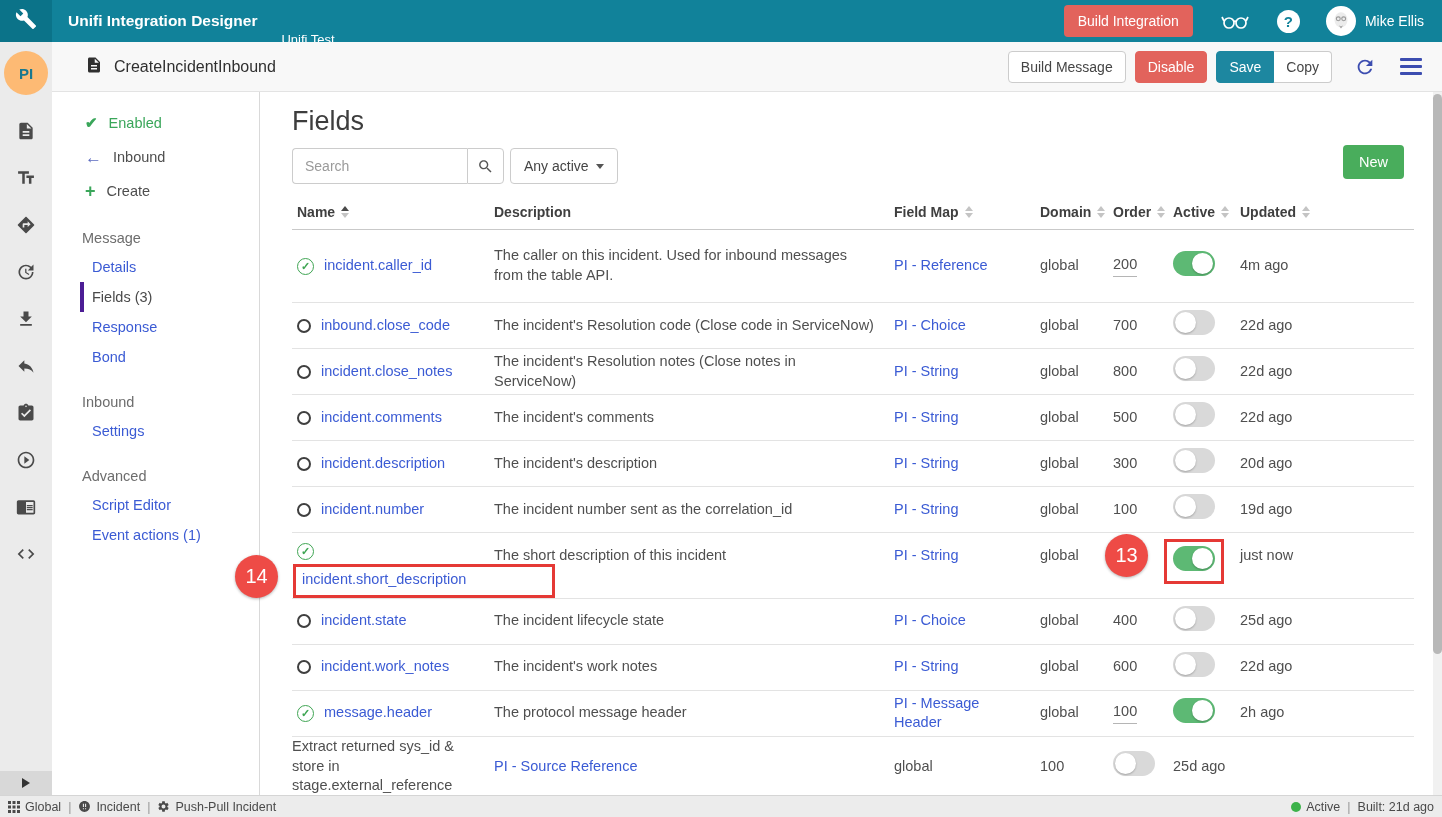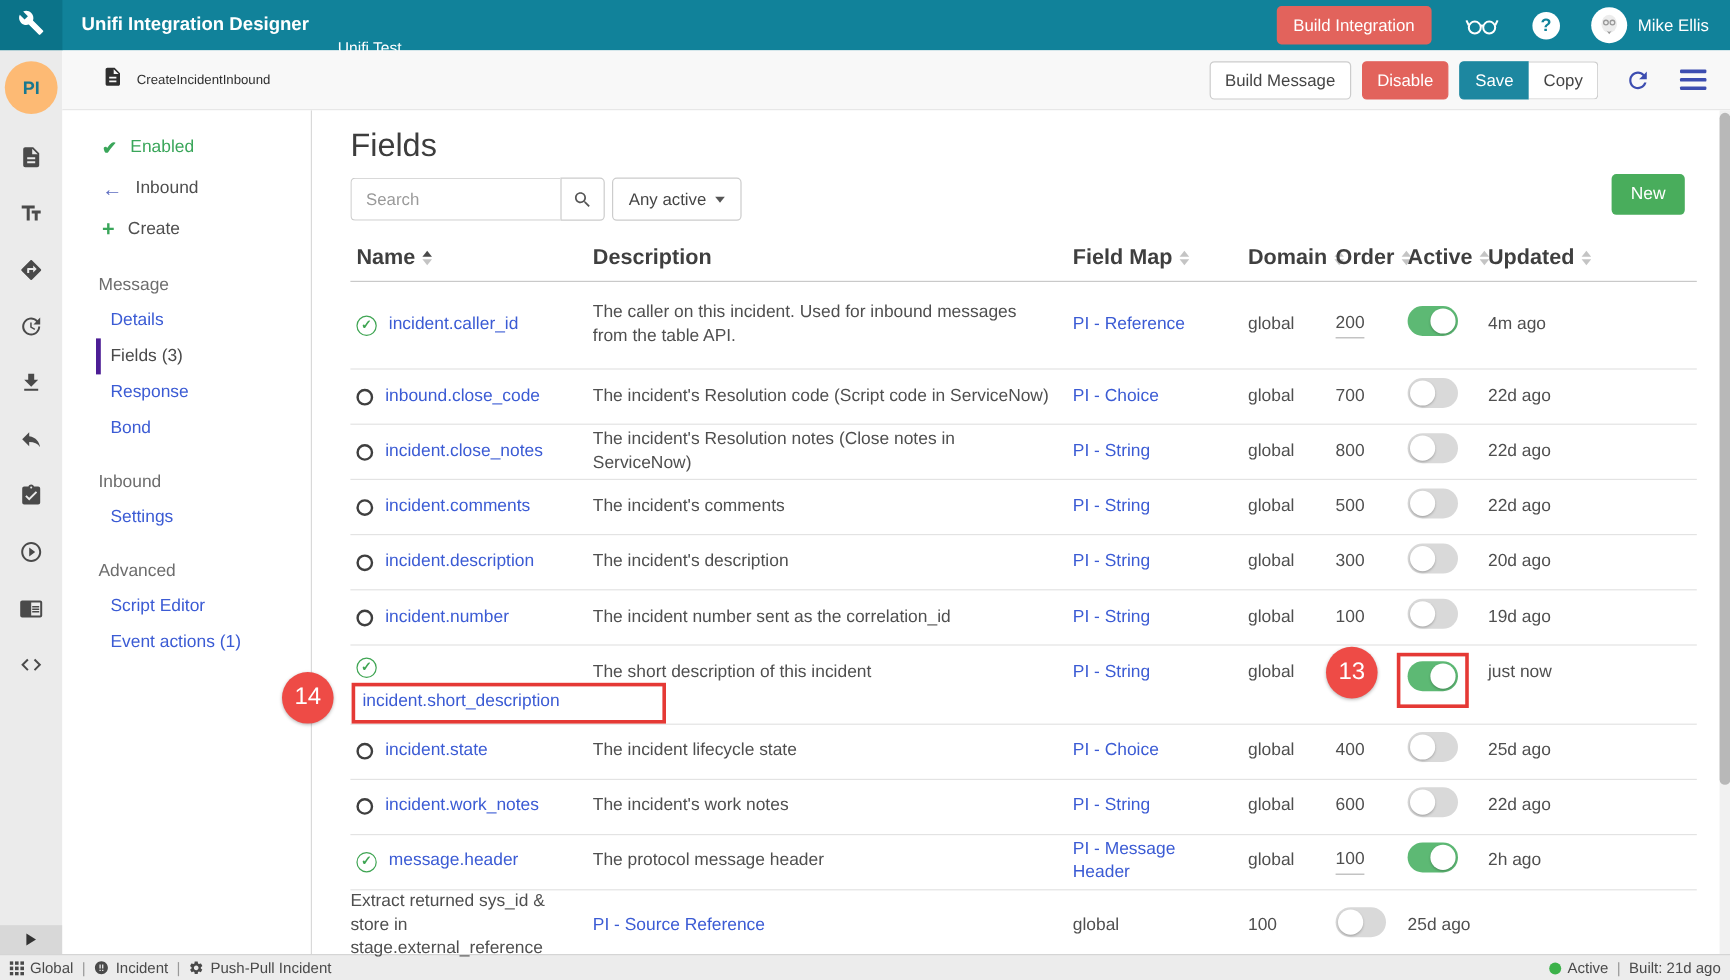--- a/index.html
+++ b/index.html
@@ -27,21 +27,21 @@
   .rail-icons .ric { width:20px; height:20px; display:flex; align-items:center; justify-content:center; cursor:pointer; }
   .rail-icons svg { fill:#4a4a4a; width:20px; height:20px; }
   .rail-footer { margin-top:auto; width:52px; height:24px; background:#d8d8d8; display:flex; align-items:center; justify-content:center; cursor:pointer; }
   .rail-footer .tri { width:0; height:0; border-top:5px solid transparent; border-bottom:5px solid transparent; border-left:8px solid #333; }
 
   .right-col { flex:1; display:flex; flex-direction:column; min-width:0; position:relative; }
 
   
   .toolbar { height:50px; flex:0 0 50px; background:#f8f8f8; border-bottom:1px solid #e3e3e3; display:flex; align-items:center; }
   .record-title-wrap { display:flex; align-items:center; gap:11px; margin-left:33px; }
-  .record-title { font-size:11px; color:#2f2f2f; }
+  .record-title { font-size:16px; color:#2f2f2f; }
   .toolbar-spacer { flex:1; }
   .btn { font-family:inherit; font-size:14px; padding:7px 12px; border-radius:4px; cursor:pointer; }
   .btn-plain { background:#fff; border:1px solid #ccc; color:#454545; }
   .btn-red { background:#e2635c; border:1px solid #e2635c; color:#fff; margin-left:9px; }
   .btn-group { display:inline-flex; margin-left:9px; }
   .btn-save { background:#1d87a0; border:1px solid #1d87a0; color:#fff; border-radius:4px 0 0 4px; }
   .btn-copy { background:#fff; border:1px solid #ccc; border-left:none; color:#454545; border-radius:0 4px 4px 0; }
   .toolbar-icon { margin-left:22px; display:flex; align-items:center; cursor:pointer; }
   .hamburger { display:flex; flex-direction:column; gap:4px; margin:0 20px 0 24px; cursor:pointer; }
   .hamburger i { width:22px; height:3px; background:#3c4db0; border-radius:1px; }
@@ -65,21 +65,21 @@
   .search-input::placeholder { color:#9a9a9a; }
   .search-btn { width:37px; height:36px; border:1px solid #ccc; background:#fff; border-radius:0 4px 4px 0; display:flex; align-items:center; justify-content:center; cursor:pointer; }
   .filter-dropdown { height:36px; margin-left:6px; border:1px solid #ccc; border-radius:4px; background:#fff; display:flex; align-items:center; gap:7px; padding:0 13px; font-size:14px; color:#454545; cursor:pointer; }
   .dd-caret { width:0; height:0; border-left:4px solid transparent; border-right:4px solid transparent; border-top:5px solid #555; }
   .btn-new { position:absolute; top:53px; right:38px; background:#49ad5c; color:#fff; border:none; border-radius:4px; font-size:14.5px; padding:9px 16px; font-family:inherit; cursor:pointer; }
 
   
   .table { margin-top:20px; width:1122px; }
   .thead, .trow { display:grid; grid-template-columns:202px 400px 146px 73px 60px 67px 1fr; }
   .thead { border-bottom:1px solid #c9c9c9; padding-bottom:9px; }
-  .hcell { display:flex; align-items:center; font-size:18px; font-weight:bold; color:#3f3f3f; cursor:pointer; }
+  .hcell { display:flex; align-items:center; font-size:14px; font-weight:bold; color:#3f3f3f; cursor:pointer; }
   .hcell:first-child { padding-left:5px; }
   .sort { display:inline-flex; flex-direction:column; margin-left:6px; gap:2px; }
   .sort i { width:0; height:0; border-left:4px solid transparent; border-right:4px solid transparent; }
   .sort .up { border-bottom:5px solid #c4c4c4; }
   .sort .down { border-top:5px solid #c4c4c4; }
   .sort.asc .up { border-bottom-color:#4a4a4a; }
 
   .trow { min-height:46px; border-bottom:1px solid #e3e3e3; }
   .trow:first-child { min-height:73px; }
   .trow.special { min-height:64px; }
@@ -372,21 +372,21 @@
       <span class="toggle-wrap"><span class="toggle on"></span></span>
     </div>
     <div class="cell">4m ago</div>
   </div>
                 <div class="trow">
     <div class="cell name-cell">
       <span class="status-icon empty"></span>
       <span class="name-wrap"><a class="link">inbound.close_code</a></span>
 
     </div>
-    <div class="cell">The incident's Resolution code (Script code in ServiceNow)</div>
+    <div class="cell">The incident's Resolution code (Close code in ServiceNow)</div>
     <div class="cell">
                     <a class="link">PI - Choice</a>
                   </div>
     <div class="cell">global</div>
     <div class="cell order">
                     <span>700</span>
                   </div>
     <div class="cell active-cell">
 
       <span class="toggle-wrap"><span class="toggle off"></span></span>

